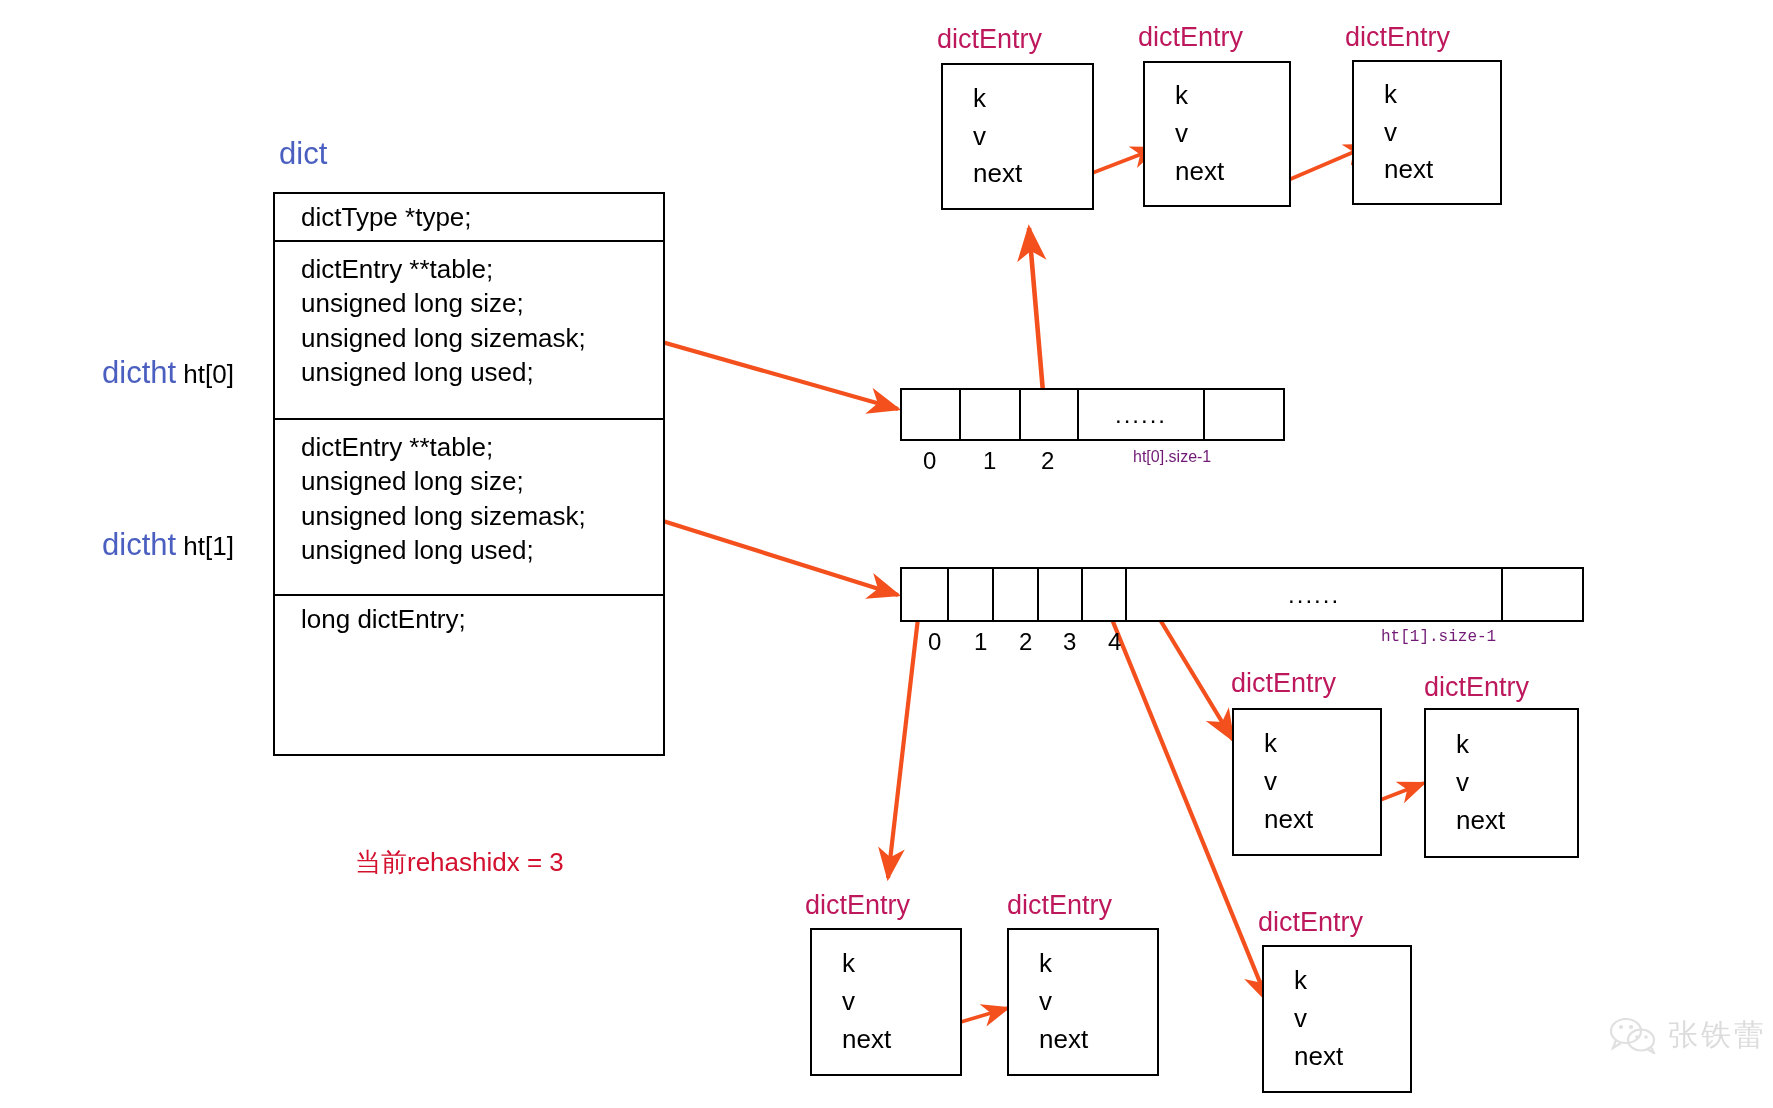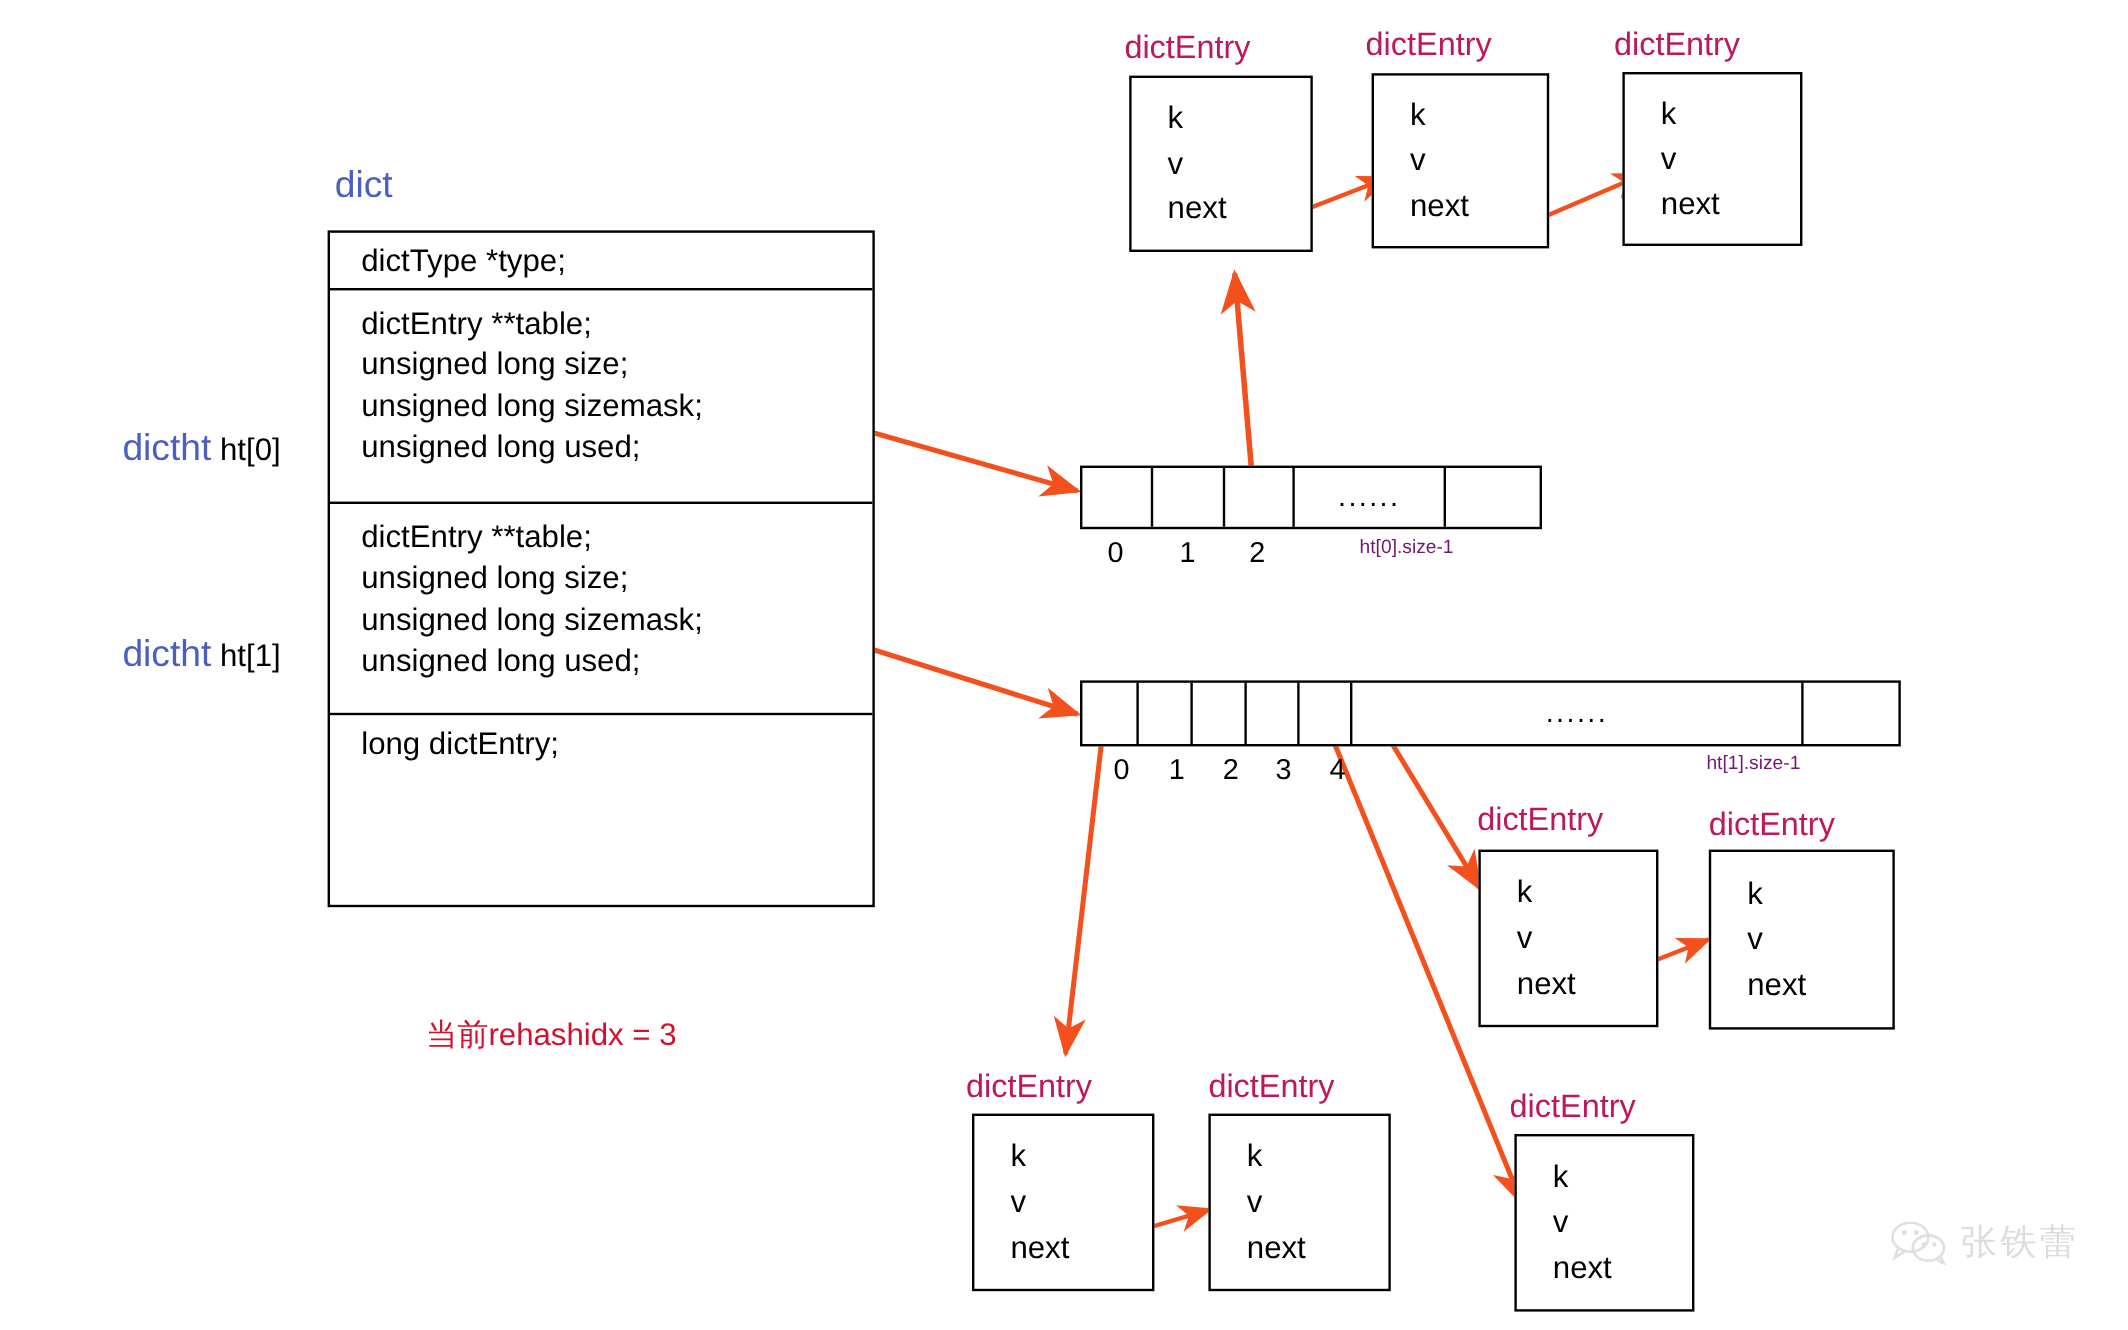--- a/index.html
+++ b/index.html
@@ -167,21 +167,21 @@
 
     <line x1="1098" y1="585" x2="1268" y2="1002" stroke="#f4501e" stroke-width="4.2" marker-end="url(#ah)"></line>
 
     <line x1="1139" y1="585" x2="1233" y2="740" stroke="#f4501e" stroke-width="4.2" marker-end="url(#ah)"></line>
 
     <line x1="1334" y1="818" x2="1424" y2="783" stroke="#f4501e" stroke-width="3.6" marker-end="url(#ah)"></line>
   </svg>
 
   <div class="abs type-label big" style="left:279px; top:138px;">dict</div>
 
-  <div class="abs struct-box" style="left:273px; top:192px; width:456px; height:564px;">
+  <div class="abs struct-box" style="left:273px; top:192px; width:392px; height:564px;">
     <div class="struct-row" style="height:48px;">dictType *type;</div>
     <div class="struct-row" style="height:178px; padding-top:10px;">dictEntry **table;
 unsigned long size;
 unsigned long sizemask;
 unsigned long used;</div>
     <div class="struct-row" style="height:176px; padding-top:10px;">dictEntry **table;
 unsigned long size;
 unsigned long sizemask;
 unsigned long used;</div>
     <div class="struct-row" style="height:57px;">long dictEntry;</div>
@@ -215,21 +215,21 @@
     <div class="bucket" style="width:44px;"></div>
     <div class="bucket" style="width:44px;"></div>
     <div class="bucket" style="width:379px;">......</div>
     <div class="bucket" style="width:79px;"></div>
   </div>
   <div class="abs bucket-idx" style="left:928px; top:628px;">0</div>
   <div class="abs bucket-idx" style="left:974px; top:628px;">1</div>
   <div class="abs bucket-idx" style="left:1019px; top:628px;">2</div>
   <div class="abs bucket-idx" style="left:1063px; top:628px;">3</div>
   <div class="abs bucket-idx" style="left:1108px; top:628px;">4</div>
-  <div class="abs size-label" style="left:1422px; top:628px;">ht[1].size-1</div>
+  <div class="abs size-label" style="left:1381px; top:628px;font-family:Liberation Mono, monospace;">ht[1].size-1</div>
 
   <div class="abs entry-cap" style="left:937px; top:24px;">dictEntry</div>
   <div class="abs entry-node" style="left:941px; top:63px; width:153px; height:147px;">
     <span>k</span>
     <span>v</span>
     <span>next</span>
   </div>
 
   <div class="abs entry-cap" style="left:1138px; top:22px;">dictEntry</div>
   <div class="abs entry-node" style="left:1143px; top:61px; width:148px; height:146px;">
@@ -273,21 +273,21 @@
     <span>next</span>
   </div>
 
   <div class="abs entry-cap" style="left:1258px; top:907px;">dictEntry</div>
   <div class="abs entry-node" style="left:1262px; top:945px; width:150px; height:148px;">
     <span>k</span>
     <span>v</span>
     <span>next</span>
   </div>
 
-  <div class="abs watermark" style="left:1576px; top:1015px;">
+  <div class="abs watermark" style="left:1610px; top:1015px;">
     <svg width="46" height="36" viewBox="0 0 46 36">
       <ellipse cx="16" cy="13" rx="15" ry="12" fill="none" stroke="#9a9a9a" stroke-width="2.2"></ellipse>
       <path d="M6,22 L3,30 L11,25" fill="none" stroke="#9a9a9a" stroke-width="2.2"></path>
       <circle cx="11" cy="9" r="2.1" fill="#9a9a9a"></circle>
       <circle cx="21" cy="9" r="2.1" fill="#9a9a9a"></circle>
       <ellipse cx="31" cy="22" rx="13" ry="10.5" fill="none" stroke="#9a9a9a" stroke-width="2.2"></ellipse>
       <path d="M41,29 L44,35 L37,31" fill="none" stroke="#9a9a9a" stroke-width="2.2"></path>
       <circle cx="27" cy="19" r="1.8" fill="#9a9a9a"></circle>
       <circle cx="36" cy="19" r="1.8" fill="#9a9a9a"></circle>
     </svg>

